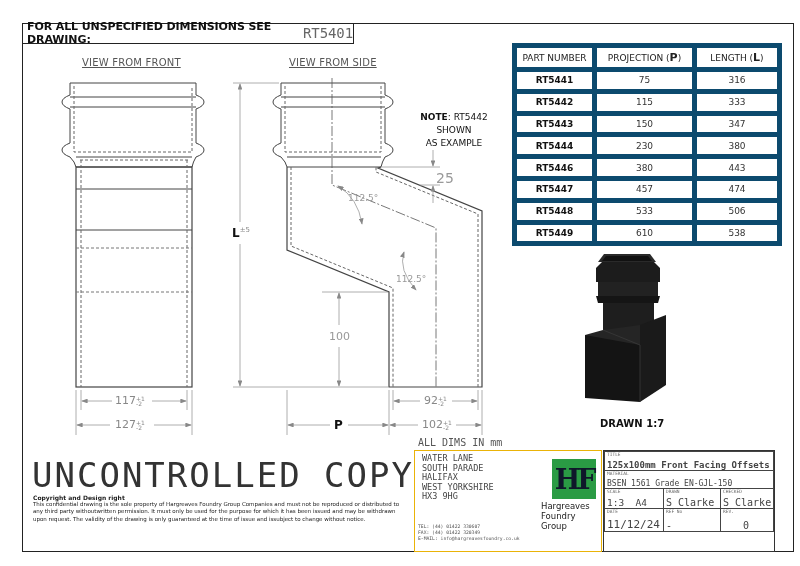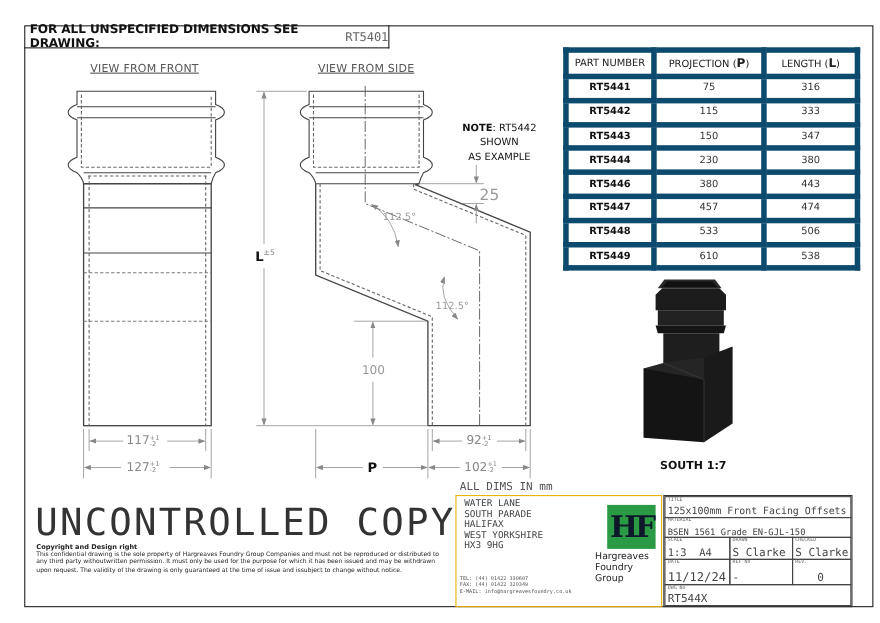--- a/index.html
+++ b/index.html
@@ -1,19 +1,19 @@
 <!DOCTYPE html>
 <html><head>
 <meta charset="utf-8">
 <style>
   html,body{margin:0;padding:0;background:#fff;}
   body{width:800px;height:566px;position:relative;overflow:hidden;font-family:"DejaVu Sans",sans-serif;color:#111;}
   .sheet{position:absolute;left:22px;top:23px;width:772px;height:529px;border:1.5px solid #222;box-sizing:border-box;}
   .hdr{position:absolute;left:22px;top:23px;height:21px;width:332px;border:1.5px solid #222;border-top:none;border-left:none;box-sizing:border-box;display:flex;align-items:center;padding-left:5px;font-size:11px;font-weight:bold;letter-spacing:-0.1px;}
-  .hdr .ref{font-weight:normal;color:#666;font-family:"DejaVu Sans Mono",monospace;font-size:11px;margin-left:16px;}
+  .hdr .ref{font-weight:normal;color:#666;font-family:"DejaVu Sans Mono",monospace;font-size:14px;margin-left:16px;}
   .view-title{position:absolute;font-size:10px;color:#555;text-decoration:underline;letter-spacing:0.2px;}
   svg.draw{position:absolute;left:0;top:0;}
   table.parts{position:absolute;left:512px;top:43px;border-collapse:collapse;font-size:9px;}
   table.parts th,table.parts td{border:5px solid #0c4a6e;height:16.8px;padding:0;text-align:center;}
   table.parts th{font-weight:normal;color:#222;height:19px;}
   table.parts th b{font-size:11px;}
   table.parts td.pn{font-weight:bold;width:75px;}
   table.parts td.pj{width:95px;color:#333;}
   table.parts td.ln{width:80px;color:#333;}
   .note{position:absolute;left:402px;top:111px;font-size:9px;text-align:center;line-height:13px;width:104px;}
@@ -202,21 +202,21 @@
         <td class="ln">506</td>
       </tr>
     <tr>
         <td class="pn">RT5449</td>
         <td class="pj">610</td>
         <td class="ln">538</td>
       </tr>
   </tbody>
 </table>
 
-<div class="scale">SOUTH 1:7</div>
+<div class="scale">DRAWN 1:7</div>
 
 <div class="alldims">ALL DIMS IN mm</div>
 <div class="unc">UNCONTROLLED COPY</div>
 <div class="copy">
   <b>Copyright and Design right</b>
   <span>This confidential drawing is the sole property of Hargreaves Foundry Group Companies and must not be reproduced or distributed to any third party withoutwritten permission. It must only be used for the purpose for which it has been issued and may be withdrawn upon request. The validity of the drawing is only guaranteed at the time of issue and issubject to change without notice.</span>
 </div>
 
 <div class="addr">
   <div class="lines">
@@ -235,21 +235,21 @@
   <div class="contact">
     <div>TEL: (44) 01422 330607</div>
     <div>FAX: (44) 01422 320349</div>
     <div>E-MAIL: info@hargreavesfoundry.co.uk</div>
   </div>
 </div>
 
 <div class="tb">
   <div class="cell" style="left:0;top:0;width:170px;height:20px;">
     <span class="lbl">TITLE</span>
-    <span class="val" style="font-size:9px;">125x100mm Front Facing Offsets</span>
+    <span class="val" style="font-size:9px;font-weight:bold;">125x100mm Front Facing Offsets</span>
   </div>
   <div class="cell" style="left:0;top:19px;width:170px;height:19px;">
     <span class="lbl">MATERIAL</span>
     <span class="val" style="font-size:8px;">BSEN 1561 Grade EN-GJL-150</span>
   </div>
   <div class="cell" style="left:0;top:37px;width:60px;height:21px;">
     <span class="lbl">SCALE</span>
     <span class="val" style="font-size:9.5px;white-space:pre;">1:3  A4</span>
   </div>
   <div class="cell" style="left:59px;top:37px;width:58px;height:21px;">
@@ -265,17 +265,13 @@
     <span class="val" style="font-size:11px;">11/12/24</span>
   </div>
   <div class="cell" style="left:59px;top:57px;width:58px;height:24px;">
     <span class="lbl">REF No</span>
     <span class="val" style="font-size:10px;">-</span>
   </div>
   <div class="cell" style="left:116px;top:57px;width:54px;height:24px;">
     <span class="lbl">REV.</span>
     <span class="val" style="font-size:10px;left:22px;">0</span>
   </div>
-  <div class="cell" style="left:0;top:80px;width:170px;height:20px;">
-    <span class="lbl">DWG No</span>
-    <span class="val" style="font-size:10px;">RT544X</span>
-  </div>
 </div>
 
 </body></html>

